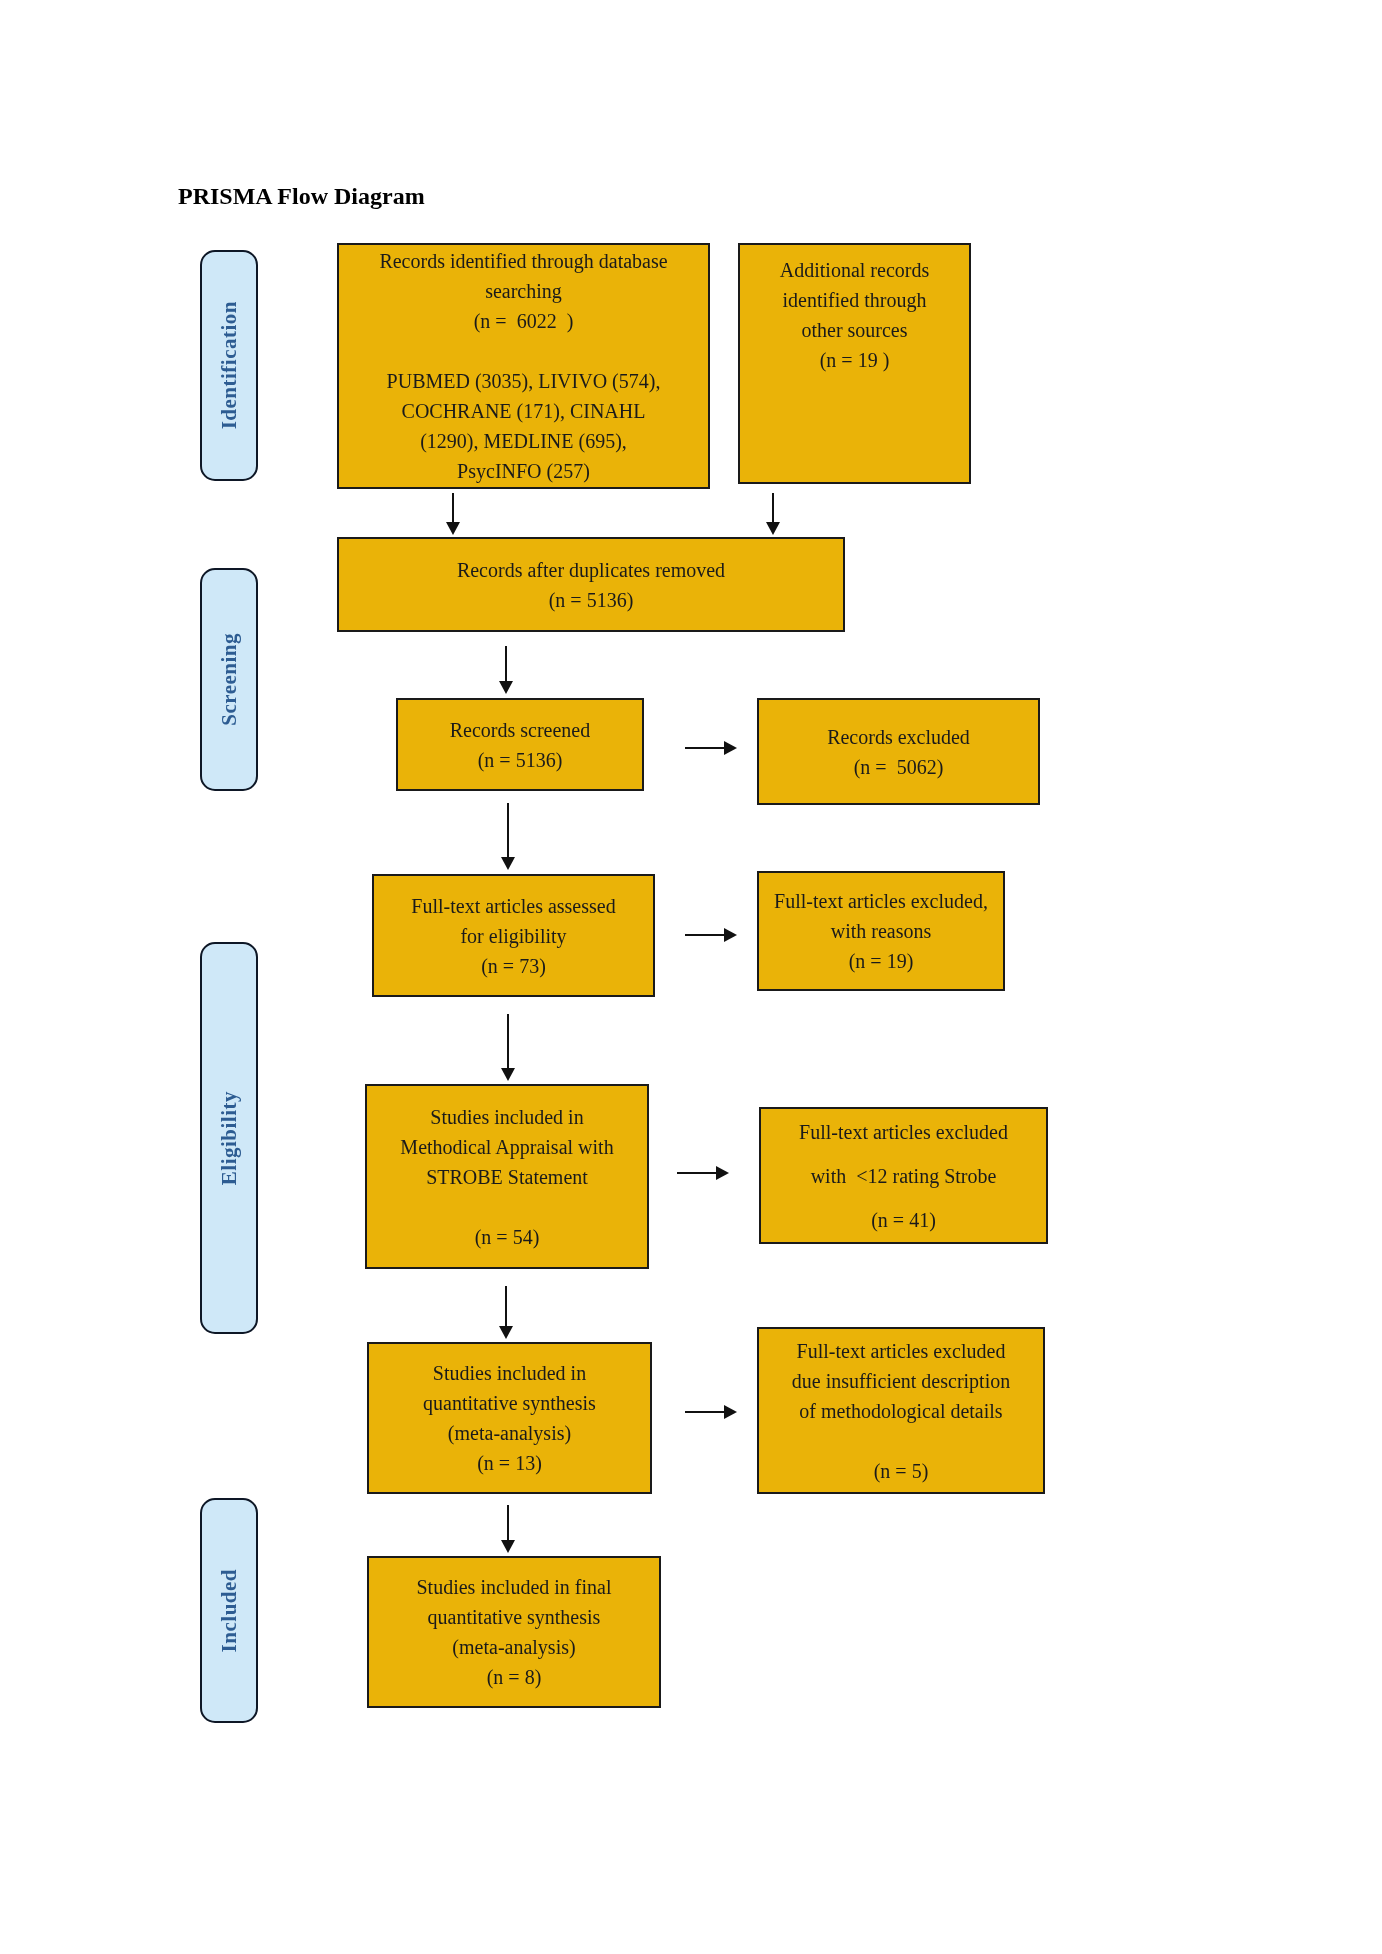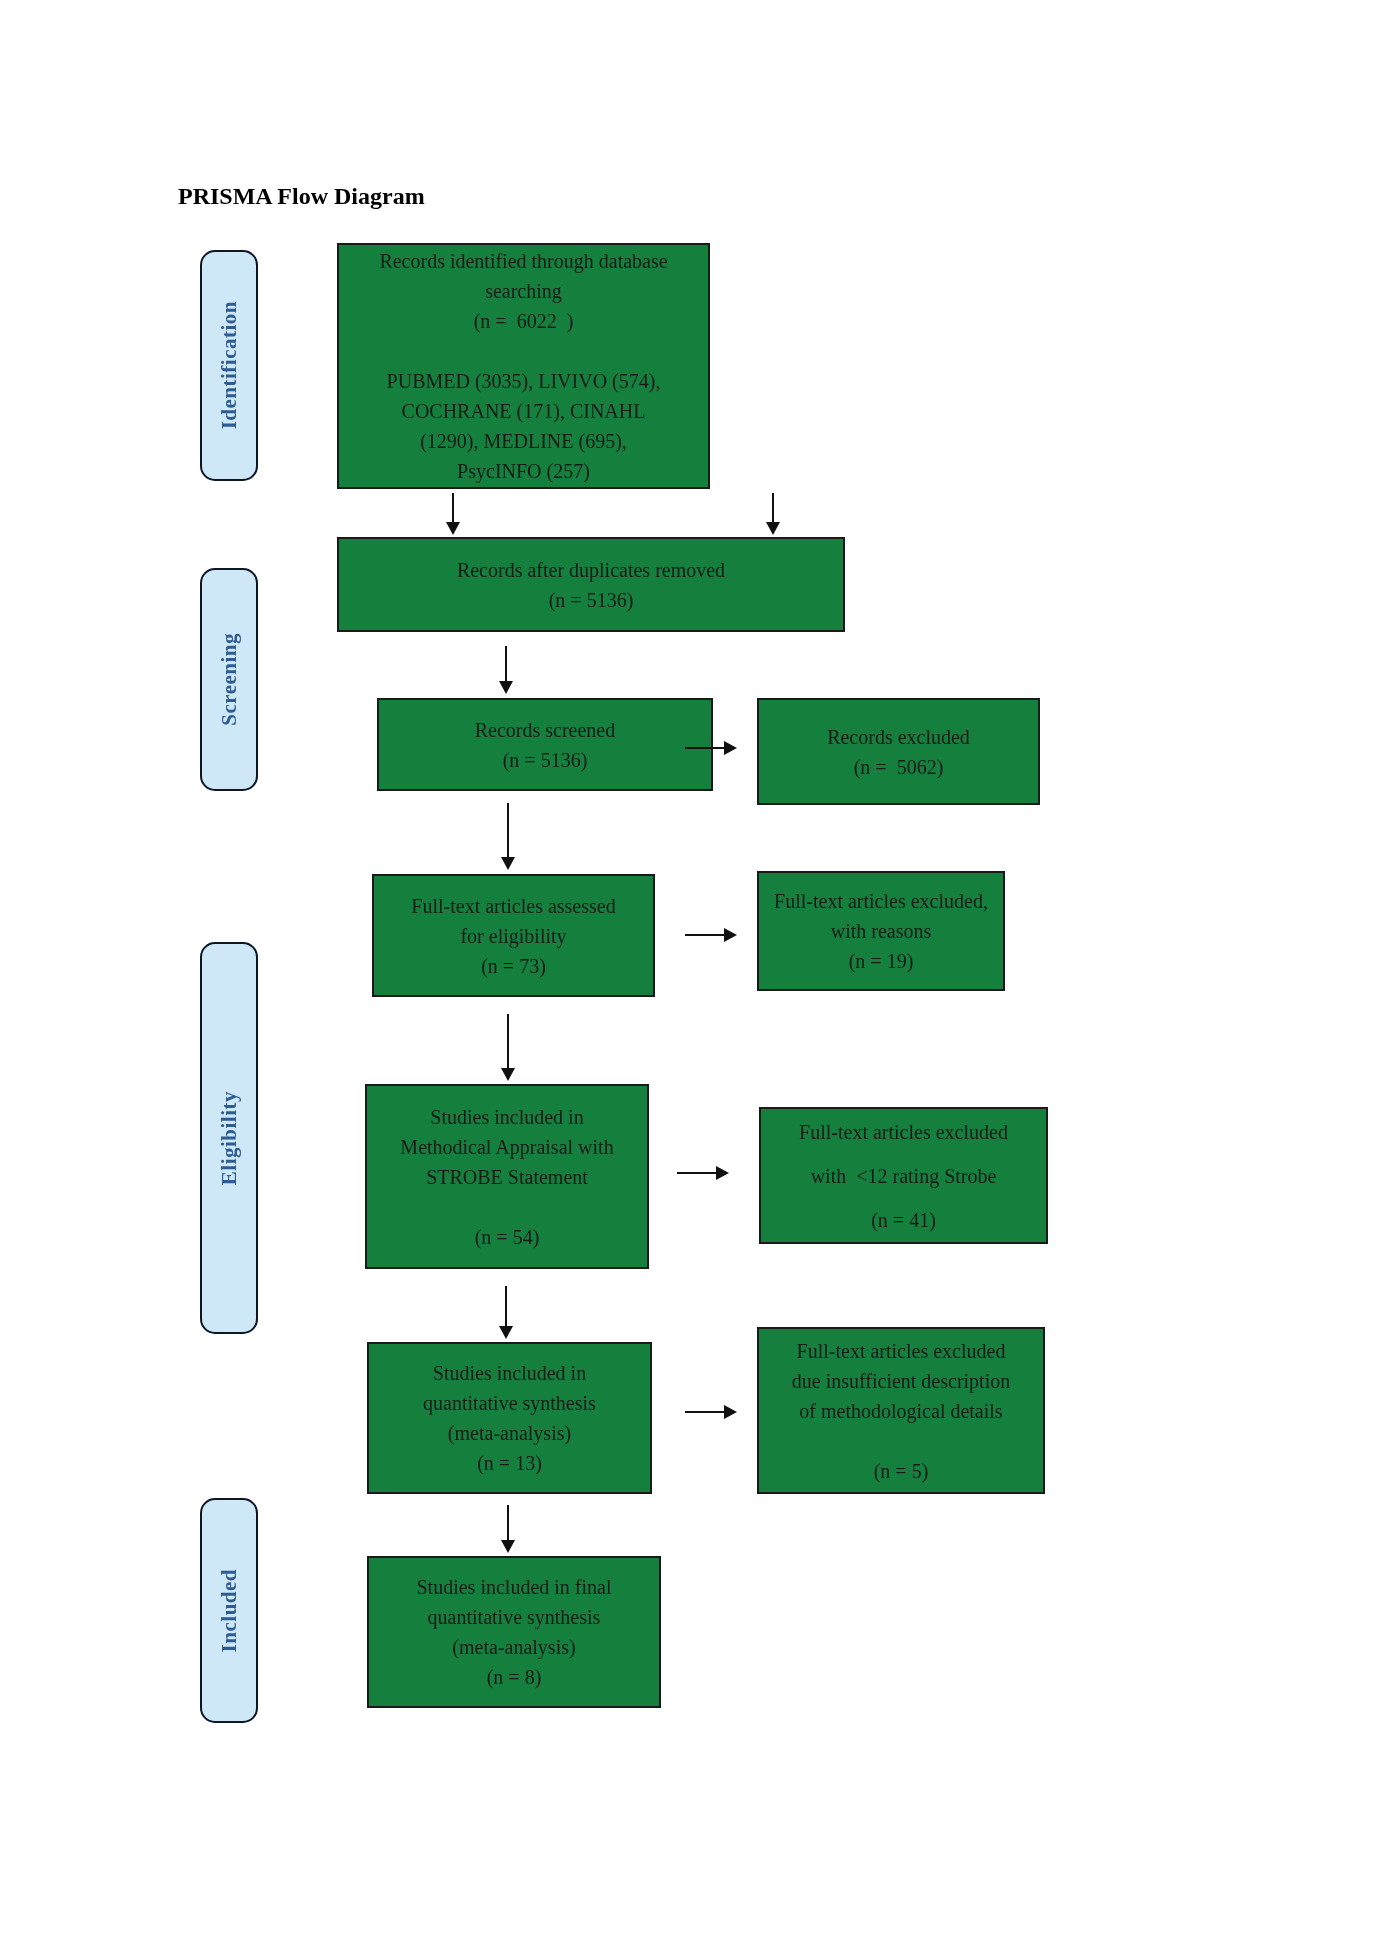--- a/index.html
+++ b/index.html
@@ -33,21 +33,21 @@
     writing-mode: vertical-rl;
     transform: rotate(180deg);
     font-weight: bold;
     font-size: 21px;
     color: var(--stage-text);
     letter-spacing: 0.5px;
     white-space: nowrap;
   }
   .box {
     position: absolute;
-    background: #15803d;
+    background: #eab308;
     border: 2px solid var(--box-border);
     display: flex; flex-direction: column;
     align-items: center; justify-content: center;
     text-align: center;
   }
   .box.top-align { justify-content: flex-start; }
   .box-text {
     white-space: pre-wrap;
     font-size: 20px;
     line-height: 30px;
@@ -101,27 +101,33 @@
     <div class="box-text">Records identified through database
 searching
 (n =  6022  )
 
 PUBMED (3035), LIVIVO (574),
 COCHRANE (171), CINAHL
 (1290), MEDLINE (695),
 PsycINFO (257)</div>
   </div>
 
+  <div class="box top-align pad-top" style="left:738px;top:243px;width:233px;height:241px">
+    <div class="box-text">Additional records
+identified through
+other sources
+(n = 19 )</div>
+  </div>
 
   <div class="box" style="left:337px;top:537px;width:508px;height:95px">
     <div class="box-text">Records after duplicates removed
 (n = 5136)</div>
   </div>
 
-  <div class="box" style="left:377px;top:698px;width:336px;height:93px">
+  <div class="box" style="left:396px;top:698px;width:248px;height:93px">
     <div class="box-text">Records screened
 (n = 5136)</div>
   </div>
 
   <div class="box" style="left:757px;top:698px;width:283px;height:107px">
     <div class="box-text">Records excluded
 (n =  5062)</div>
   </div>
 
   <div class="box" style="left:372px;top:874px;width:283px;height:123px">

